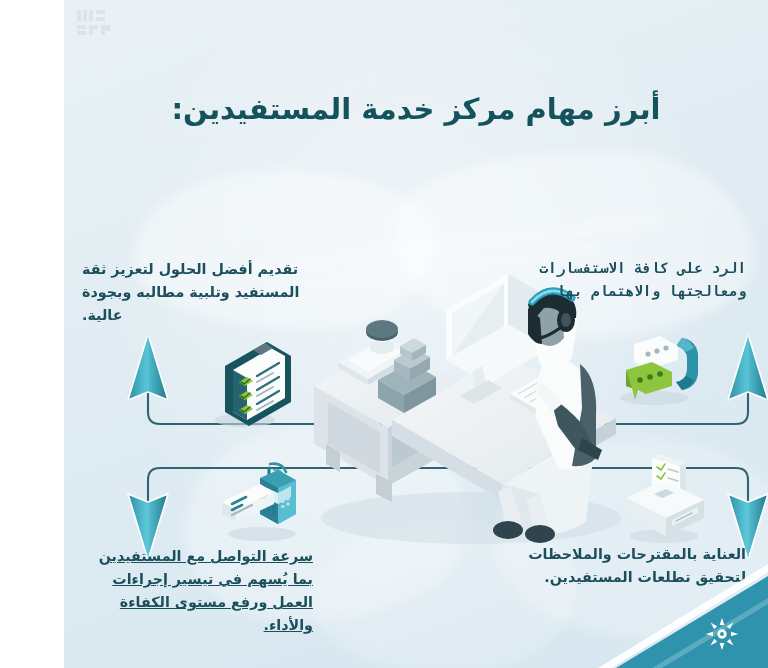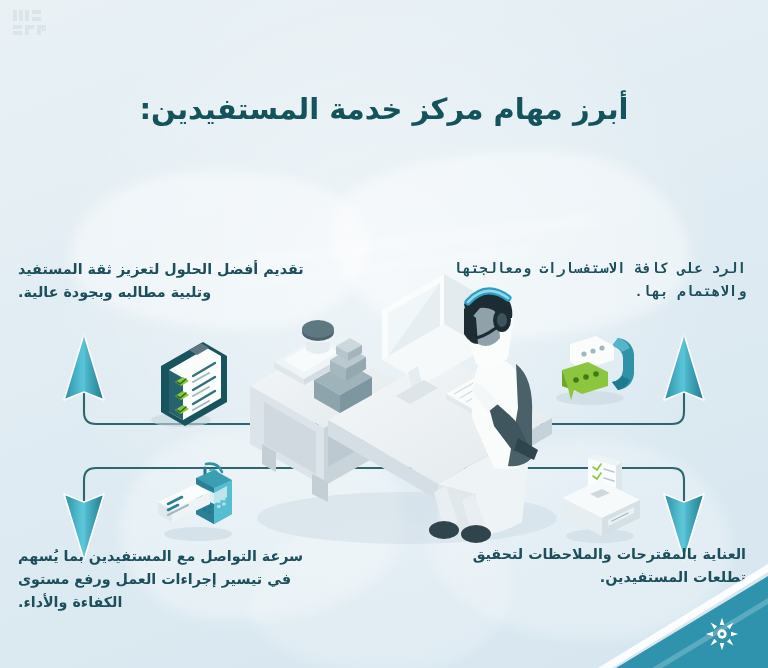--- a/index.html
+++ b/index.html
@@ -3,21 +3,21 @@
 <meta charset="utf-8">
 <title>Infographic</title>
 <style>
   html, body {
     margin: 0;
     padding: 0;
     background: #ffffff;
   }
   #stage {
     position: relative;
-    width: 768px;
+    width: 704px;
     height: 668px;
     overflow: hidden;
     background: linear-gradient(160deg, #e9f1f5 0%, #e2edf3 35%, #dbe9f1 70%, #d6e6ef 100%);
     font-family: "DejaVu Sans", "Liberation Sans", sans-serif;
   }
 
   
   .bg-texture {
     position: absolute;
     inset: 0;
@@ -79,21 +79,21 @@
   .blurb {
     position: absolute;
     color: #1b4f5b;
     font-size: 14.3px;
     line-height: 1.62;
     direction: rtl;
     font-weight: 600;
   }
   .blurb.tl { right: 455px; left: 18px;  top: 258px; text-align: left; }
   .blurb.tr { right: 22px;  left: 448px; top: 258px; text-align: right; font-family: Liberation Mono, monospace; }
-  .blurb.bl { right: 455px; left: 18px;  top: 545px; text-align: left; }
+  .blurb.bl { right: 455px; left: 18px;  top: 545px; text-align: right; text-decoration: underline; }
   .blurb.br { right: 22px;  left: 448px; top: 543px; text-align: right; }
 
   
   .icon-slot { position: absolute; }
   .icon-slot.clipboard { left: 145px; top: 332px; width: 96px; height: 100px; }
   .icon-slot.phonechat { left: 548px; top: 330px; width: 100px; height: 80px; }
   .icon-slot.mobile    { left: 148px; top: 458px; width: 100px; height: 88px; }
   .icon-slot.ballot    { left: 548px; top: 452px; width: 104px; height: 94px; }
 
   

